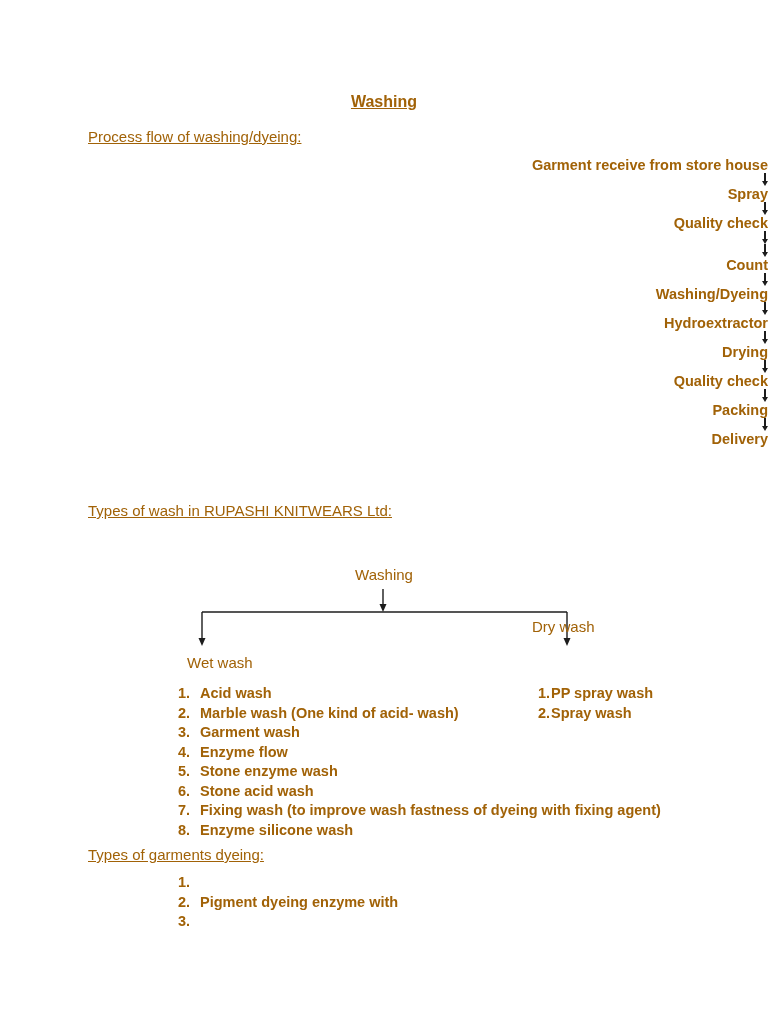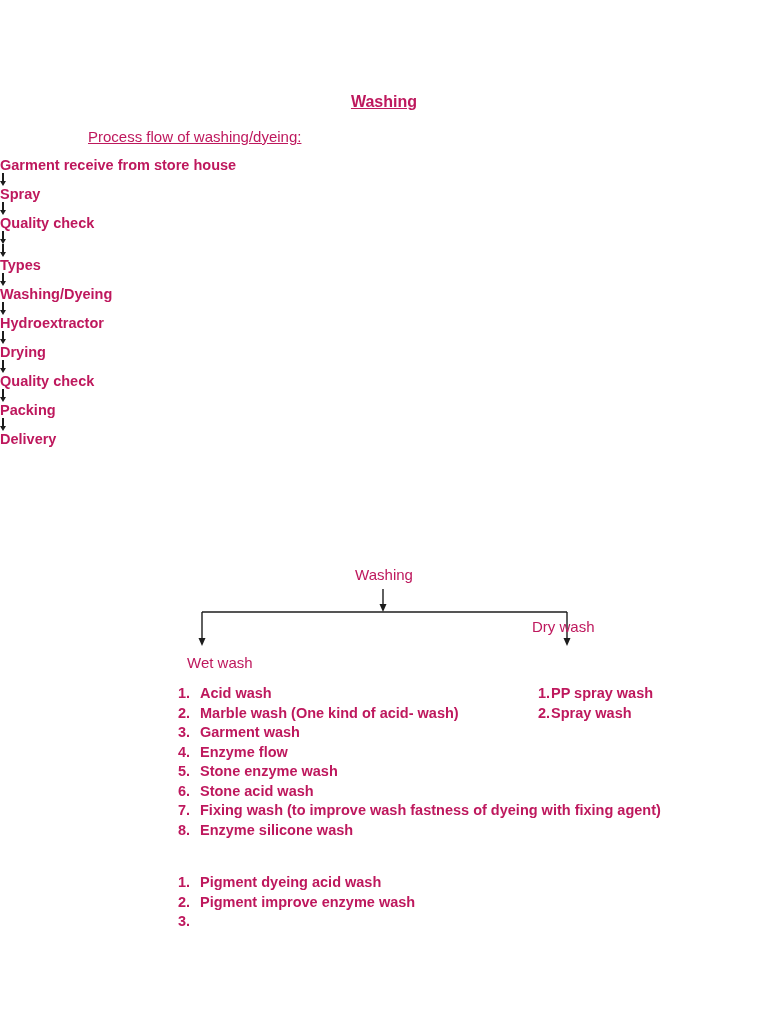--- a/index.html
+++ b/index.html
@@ -3,21 +3,21 @@
 <meta charset="utf-8">
 <style>
   * { margin: 0; padding: 0; box-sizing: border-box; }
   html, body { background: #ffffff; }
   .page {
     position: relative;
     width: 768px;
     height: 1024px;
     background: #ffffff;
     font-family: "Liberation Sans", sans-serif;
-    color: #be185d;
+    color: #a16207;
     overflow: hidden;
   }
   .doc-title {
     position: absolute;
     left: 0; right: 0; top: 93px;
     text-align: center;
     font-size: 16px;
     font-weight: bold;
     text-decoration: underline;
   }
@@ -32,21 +32,21 @@
   .heading-1 { top: 128px; }
   .heading-2 { top: 502px; }
   .heading-3 { top: 846px; }
 
   
   .flow {
     position: absolute;
     left: 0; right: 0; top: 157px;
     display: flex;
     flex-direction: column;
-    align-items: flex-start;
+    align-items: flex-end;
   }
   .flow-step {
     font-size: 14.5px;
     font-weight: bold;
     line-height: 16px;
     height: 16px;
     white-space: nowrap;
   }
   .flow-arrow {
     height: 13px;
@@ -119,21 +119,21 @@
       </div>
     <div class="flow-step">Quality check</div>
     <div class="flow-arrow">
         <div class="stem"></div>
         <div class="head"></div>
       </div>
     <div class="flow-arrow">
         <div class="stem"></div>
         <div class="head"></div>
       </div>
-    <div class="flow-step">Types</div>
+    <div class="flow-step">Count</div>
     <div class="flow-arrow">
         <div class="stem"></div>
         <div class="head"></div>
       </div>
     <div class="flow-step">Washing/Dyeing</div>
     <div class="flow-arrow">
         <div class="stem"></div>
         <div class="head"></div>
       </div>
     <div class="flow-step">Hydroextractor</div>
@@ -152,20 +152,21 @@
         <div class="head"></div>
       </div>
     <div class="flow-step">Packing</div>
     <div class="flow-arrow">
         <div class="stem"></div>
         <div class="head"></div>
       </div>
     <div class="flow-step">Delivery</div>
   </div>
 
+  <div class="section-heading heading-2">Types of wash in RUPASHI KNITWEARS Ltd:</div>
 
   <div class="tree-label tree-root">Washing</div>
 
   <svg class="tree-svg" width="420" height="70" viewBox="0 0 420 70">
     <line x1="203" y1="4" x2="203" y2="20" stroke="#1c1c1c" stroke-width="1.4"></line>
     <polygon points="199.5,19 206.5,19 203,27" fill="#1c1c1c"></polygon>
     <line x1="22" y1="27" x2="387" y2="27" stroke="#1c1c1c" stroke-width="1.4"></line>
     <line x1="22" y1="27" x2="22" y2="54" stroke="#1c1c1c" stroke-width="1.4"></line>
     <polygon points="18.5,53 25.5,53 22,61" fill="#1c1c1c"></polygon>
     <line x1="387" y1="27" x2="387" y2="54" stroke="#1c1c1c" stroke-width="1.4"></line>
@@ -214,28 +215,28 @@
     <div class="list-row">
         <span class="list-num">1.</span>
         <span>PP spray wash</span>
       </div>
     <div class="list-row">
         <span class="list-num">2.</span>
         <span>Spray wash</span>
       </div>
   </div>
 
+  <div class="section-heading heading-3">Types of garments dyeing:</div>
 
   <div class="num-list list-dyeing">
     <div class="list-row">
         <span class="list-num">1.</span>
-        <span>Pigment dyeing acid wash</span>
       </div>
     <div class="list-row">
         <span class="list-num">2.</span>
-        <span>Pigment improve enzyme wash</span>
+        <span>Pigment dyeing enzyme with</span>
       </div>
     <div class="list-row">
         <span class="list-num">3.</span>
       </div>
   </div>
 
 </div>
 
 </body></html>

